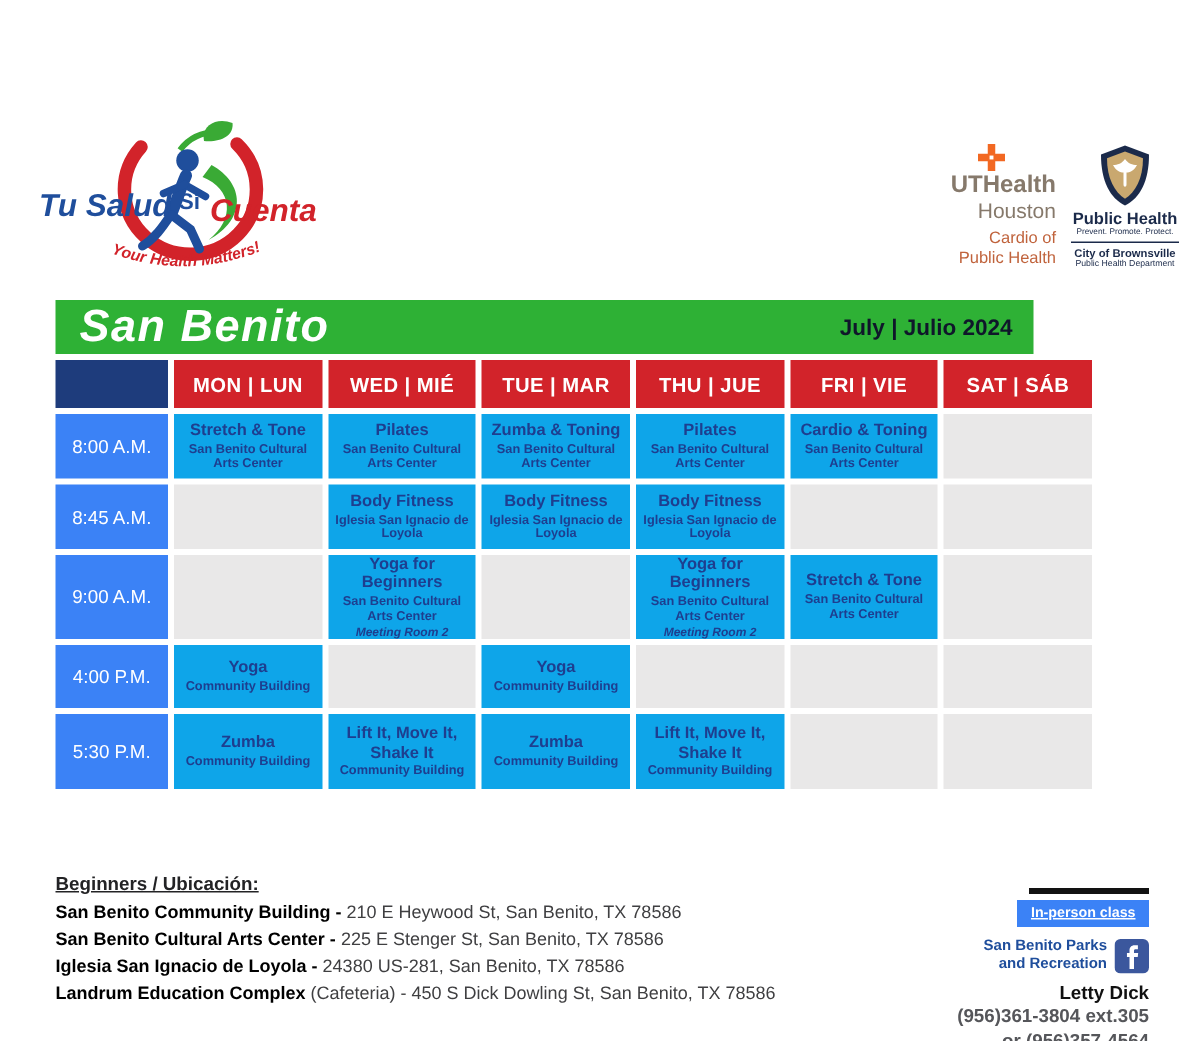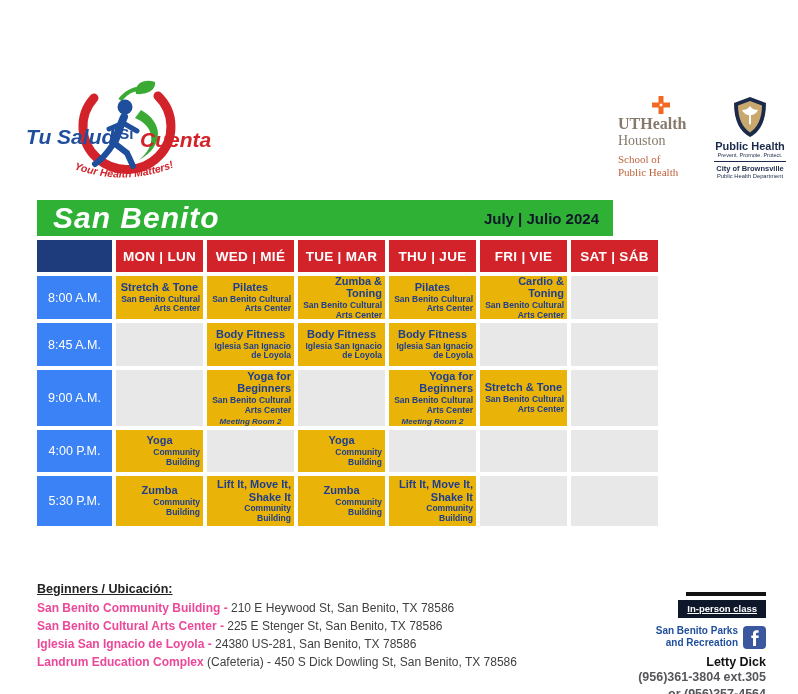--- a/index.html
+++ b/index.html
@@ -9,70 +9,70 @@
   
   .tusalud-svg{position:absolute;left:24px;top:80px;}
   .title-block{position:absolute;left:222px;top:100px;}
   .title-inner{transform:scaleX(0.84);transform-origin:left top;}
   .title-en{display:inline-block;font-size:31px;font-weight:800;color:#6D6E71;
             letter-spacing:.5px;white-space:nowrap;padding-bottom:5px;
             border-bottom:2px solid #96989B;line-height:1;}
   .title-es{display:block;font-size:27.5px;font-weight:800;color:#6D6E71;
             letter-spacing:.5px;white-space:nowrap;margin-top:5px;line-height:1;}
 
-  .ut-logo{position:absolute;left:618px;top:96px;width:86px;text-align:left;
-           font-family:Liberation Serif, serif;color:#86796B;}
+  .ut-logo{position:absolute;left:618px;top:96px;width:86px;text-align:right;
+           font-family:Liberation Sans, sans-serif;color:#86796B;}
   .ut-cross{display:block;margin:0 auto 2px auto;}
   .ut-name{font-size:16px;font-weight:700;line-height:1.05;}
   .ut-city{font-size:14px;line-height:1.1;}
   .ut-school{font-size:11px;color:#C0633C;line-height:1.15;margin-top:5px;}
 
   .bv-logo{position:absolute;left:708px;top:96px;width:84px;text-align:center;color:#1B2A4A;}
   .bv-title{font-size:11px;font-weight:800;line-height:1.1;margin-top:2px;}
   .bv-tag{font-size:5.5px;line-height:1.2;}
   .bv-rule{height:1px;background:#1B2A4A;margin:2px 6px;}
   .bv-city{font-size:7.5px;font-weight:800;line-height:1.2;}
   .bv-dept{font-size:5.8px;line-height:1.2;}
 
   
-  .banner{position:absolute;left:37px;top:200px;width:576px;height:36px;background:#2EB135;
+  .banner{position:absolute;left:37px;top:200px;width:652px;height:36px;background:#2EB135;
           display:flex;align-items:center;}
   .banner-city{font-size:30px;font-weight:800;font-style:italic;color:#fff;
                margin-left:16px;letter-spacing:1px;line-height:1;}
   .banner-month{margin-left:auto;margin-right:14px;font-size:15px;font-weight:800;color:#0f172a;}
 
   
-  .schedule{position:absolute;left:37px;top:240px;width:621px;display:grid;
+  .schedule{position:absolute;left:37px;top:240px;width:691px;display:grid;
             grid-template-columns:75px repeat(6,1fr);
             grid-template-rows:32px 43px 43px 56px 42px 50px;gap:4px;}
   .corner{background:#1E3C7C;}
   .day-header{background:#D2232A;color:#fff;display:flex;align-items:center;justify-content:center;
               font-weight:800;font-size:13.5px;letter-spacing:.3px;}
   .time-cell{background:#3b82f6;color:#fff;font-weight:400;font-size:12.5px;
              display:flex;align-items:center;justify-content:center;}
   .cell{display:flex;flex-direction:column;align-items:center;justify-content:center;
         text-align:center;padding:2px 3px;}
-  .cell.filled{background:#eab308;color:#1E3E8F;text-align:right;}
+  .cell.filled{background:#0ea5e9;color:#1E3E8F;}
   .cell.empty{background:#E9E8E8;}
   .cell .t{font-weight:800;font-size:11px;line-height:1.15;}
   .cell .l{font-weight:700;font-size:8.5px;line-height:1.15;margin-top:1px;}
   .cell .n{font-weight:700;font-style:italic;font-size:8px;line-height:1.2;margin-top:1px;}
 
   
   .footer-left{position:absolute;left:37px;top:582px;}
   .loc-heading{font-weight:800;text-decoration:underline;font-size:12.5px;color:#232325;
                margin-bottom:3px;}
   .loc-line{font-size:12px;color:#3F3F41;line-height:1.5;}
-  .loc-line b{font-weight:800;color:#ec4899;}
+  .loc-line b{font-weight:800;color:#000000;}
 
   
   .footer-right{position:absolute;left:596px;top:592px;width:170px;
                 display:flex;flex-direction:column;align-items:flex-end;}
   .black-bar{width:80px;height:4px;background:#121212;}
-  .badge{margin-top:4px;background:#0f172a;color:#fff;font-size:9.5px;font-weight:800;
+  .badge{margin-top:4px;background:#3b82f6;color:#fff;font-size:9.5px;font-weight:800;
          padding:3px 9px 4px 9px;text-decoration:underline;}
   .org-row{display:flex;align-items:center;gap:5px;margin-top:7px;}
   .org-text{width:96px;text-align:right;color:#1F4E9C;font-weight:800;font-size:10px;line-height:1.2;}
   .contact-name{margin-top:6px;font-size:12.5px;font-weight:800;color:#111;}
   .contact-phone{font-size:12.5px;color:#55565A;font-weight:600;line-height:1.35;}
 </style>
 </head>
 <body>
 
 <div class="page">
@@ -104,21 +104,21 @@
 
   <div class="ut-logo">
     <svg class="ut-cross" width="18" height="18" viewBox="0 0 18 18">
       <rect x="6.5" y="0" width="5" height="18" fill="#F26822"></rect>
       <rect x="0" y="6.5" width="18" height="5" fill="#F26822"></rect>
       <rect x="7.7" y="7.7" width="2.6" height="2.6" fill="#ffffff"></rect>
     </svg>
     <div class="ut-name">UTHealth</div>
     <div class="ut-city">Houston</div>
     <div class="ut-school">
-      <span>School of</span><br>
+      <span>Cardio of</span><br>
       <span>Public Health</span>
     </div>
   </div>
 
   <div class="bv-logo">
     <svg width="36" height="42" viewBox="0 0 36 42" style="display:block;margin:0 auto;">
       <path d="M18,1 L34,7 C34,25 28,36 18,41 C8,36 2,25 2,7 Z" fill="#1B2A4A"></path>
       <path d="M18,5 L30,9.5 C30,23 25,32 18,36.5 C11,32 6,23 6,9.5 Z" fill="#C9A86F"></path>
       <path d="M18,10 C20,13 23,14 26,14 C24,18 21,19 19,19 L19,27 C19,29 17,29 17,27 L17,19 C15,19 12,18 10,14 C13,14 16,13 18,10 Z" fill="#ffffff"></path>
     </svg>

